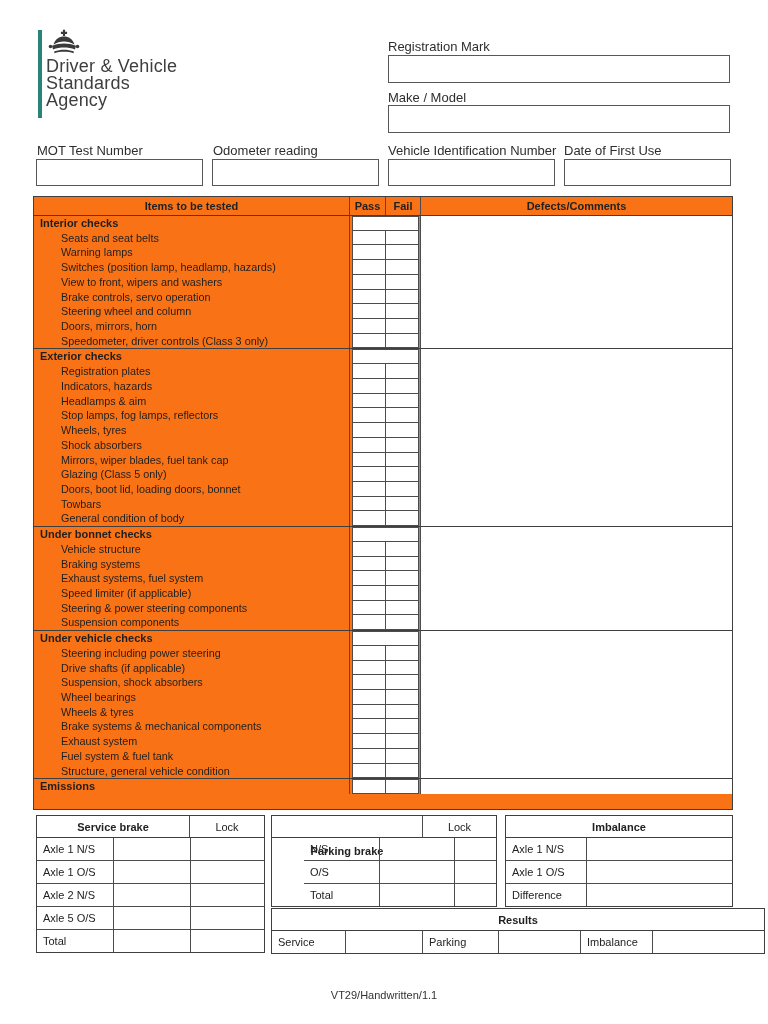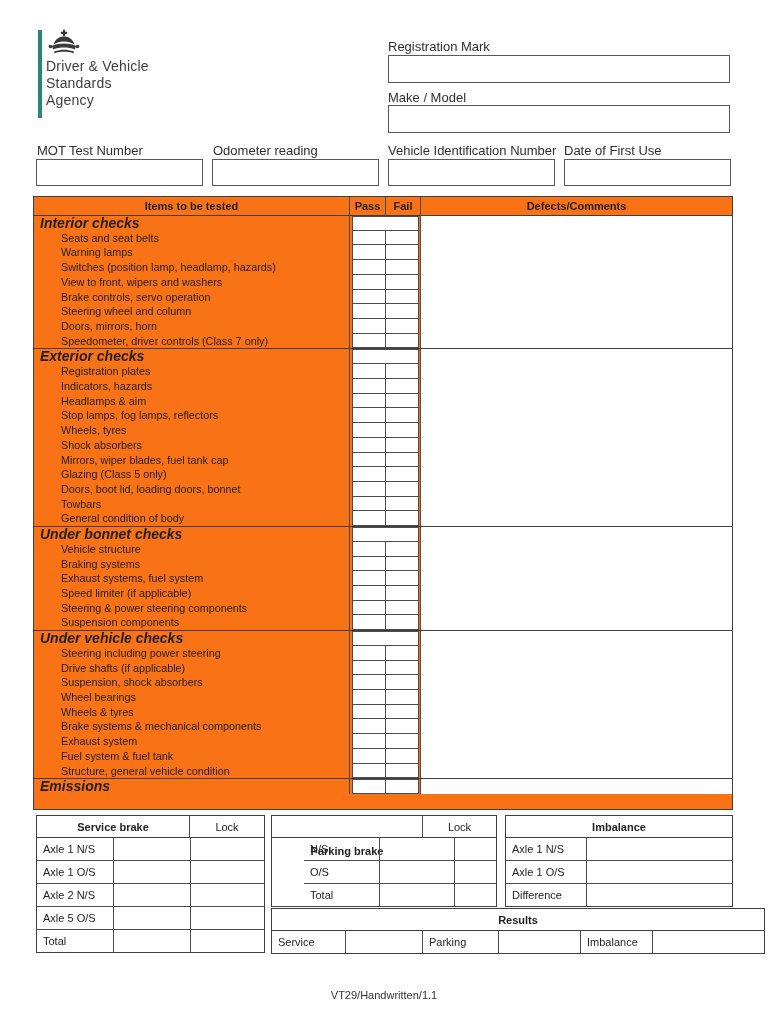--- a/index.html
+++ b/index.html
@@ -12,21 +12,21 @@
   body{
     width:768px;height:1024px;background:#fff;position:relative;
     font-family:"Liberation Sans", sans-serif;color:var(--txt);
     overflow:hidden;
   }
   .abs{position:absolute;}
 
   
   #brand-bar{left:38px;top:30px;width:4px;height:88px;}
   #crest{left:47px;top:28px;width:34px;height:30px;}
-  #agency{left:46px;top:58px;font-size:14px;line-height:17px;color:#3e3e3e;letter-spacing:.2px;}
+  #agency{left:46px;top:58px;font-size:18px;line-height:17px;color:#3e3e3e;letter-spacing:.2px;}
 
   .field-label{font-size:13px;color:#2e2e2e;white-space:nowrap;}
   .input-box{border:1.5px solid #585858;background:#fff;}
 
   #reg-label{left:388px;top:39px;}
   #reg-box{left:388px;top:55px;width:342px;height:28px;}
   #mm-label{left:388px;top:90px;}
   #mm-box{left:388px;top:105px;width:342px;height:28px;}
 
   #f1-label{left:37px;top:143px;}   #f1-box{left:36px;top:159px;width:167px;height:27px;}
@@ -43,21 +43,21 @@
   .mh-fail{width:35px;border-left:1px solid var(--ln);}
   .mh-def{flex:1;border-left:1px solid var(--ln);}
 
   #sections{flex:1;display:flex;flex-direction:column;overflow:hidden;}
   .section{display:flex;border-top:1.5px solid var(--ln-heavy);}
   .section:first-child{border-top:none;}
   .sec-left{width:386px;display:flex;flex-direction:column;}
   .sec-def{flex:1;border-left:1px solid var(--ln);background:#fff;}
   .crow{display:flex;height:14.72px;flex:none;}
   .ct{width:315px;font-size:10.8px;line-height:14.7px;white-space:nowrap;overflow:hidden;color:#1f1f1f;}
-  .ct.title{font-weight:bold;padding-left:6px;font-size:14px;font-style:italic;}
+  .ct.title{font-weight:bold;padding-left:6px;font-size:11px;}
   .ct.item{padding-left:27px;}
   .pf{width:71px;border-left:1px solid var(--ln);display:flex;padding:0 1.5px;}
   .box{flex:1;border:1px solid var(--ln);background:#fff;}
   .box + .box{margin-left:-1px;}
   .crow + .crow .box{margin-top:-1px;}
 
   
   .btable{position:absolute;border:1.5px solid var(--ln-heavy);font-size:11px;display:flex;flex-direction:column;background:#fff;}
   .bhead{display:flex;height:22px;flex:none;border-bottom:1.5px solid var(--ln-heavy);font-weight:bold;}
   .bhead>div{display:flex;align-items:center;justify-content:center;height:100%;}
@@ -196,21 +196,21 @@
               </div>
             </div>
             <div class="crow">
               <div class="ct item">Doors, mirrors, horn</div>
               <div class="pf">
                 <div class="box"></div>
                 <div class="box"></div>
               </div>
             </div>
             <div class="crow">
-              <div class="ct item">Speedometer, driver controls (Class 7 only)</div>
+              <div class="ct item">Speedometer, driver controls (Class 3 only)</div>
               <div class="pf">
                 <div class="box"></div>
                 <div class="box"></div>
               </div>
             </div>
           </div>
           <div class="sec-def"></div>
         </div>
         <div class="section">
           <div class="sec-left">

